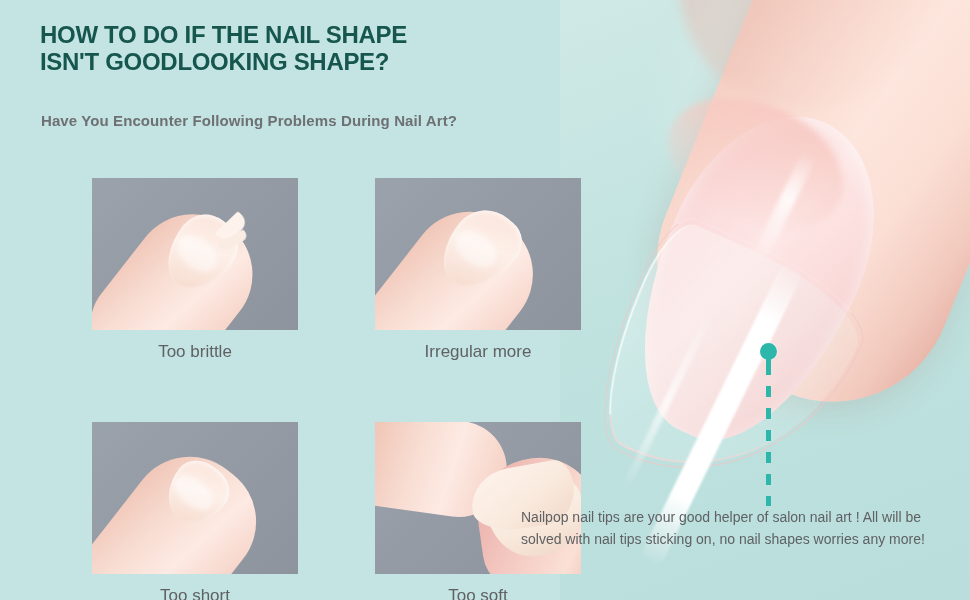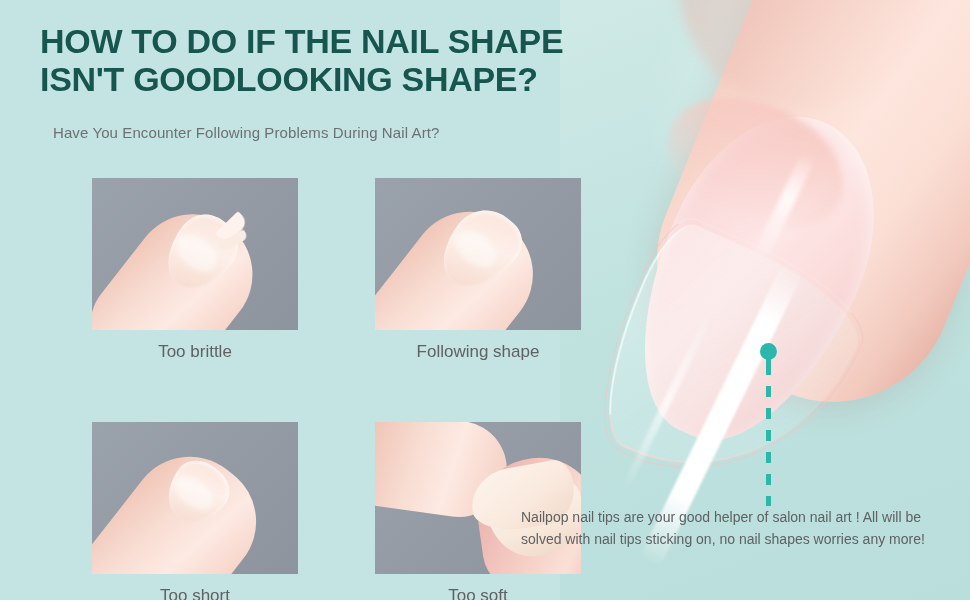--- a/index.html
+++ b/index.html
@@ -169,33 +169,33 @@
   }
 
   
   .headline {
     position: absolute;
     left: 40px;
     top: 22px;
     width: 700px;
     margin: 0;
     color: #16564e;
-    font-size: 34px;
+    font-size: 24px;
     line-height: 1.12;
     font-weight: bold;
     letter-spacing: -0.3px;
   }
   .subhead {
     position: absolute;
     left: 41px;
     top: 112px;
-    margin: 12px;
+    margin: 0;
     color: #6e7073;
     font-size: 15px;
-    font-weight: normal;
+    font-weight: bold;
     letter-spacing: 0.1px;
   }
 
   
   .problem-grid {
     position: absolute;
     left: 52px;
     top: 178px;
     width: 450px;
   }
@@ -361,21 +361,21 @@
         </div>
         <span class="thumb-caption">Too brittle</span>
       </div>
 
       <div class="problem-card">
         <div class="thumb">
           <div class="t-finger t2-finger"></div>
           <div class="t-nail t2-nail"></div>
           <div class="t-lunula t2-lunula"></div>
         </div>
-        <span class="thumb-caption">Following shape</span>
+        <span class="thumb-caption">Irregular more</span>
       </div>
 
     </div>
 
     <div class="problem-row second">
 
       <div class="problem-card">
         <div class="thumb">
           <div class="t-finger t3-finger"></div>
           <div class="t-nail t3-nail"></div>

